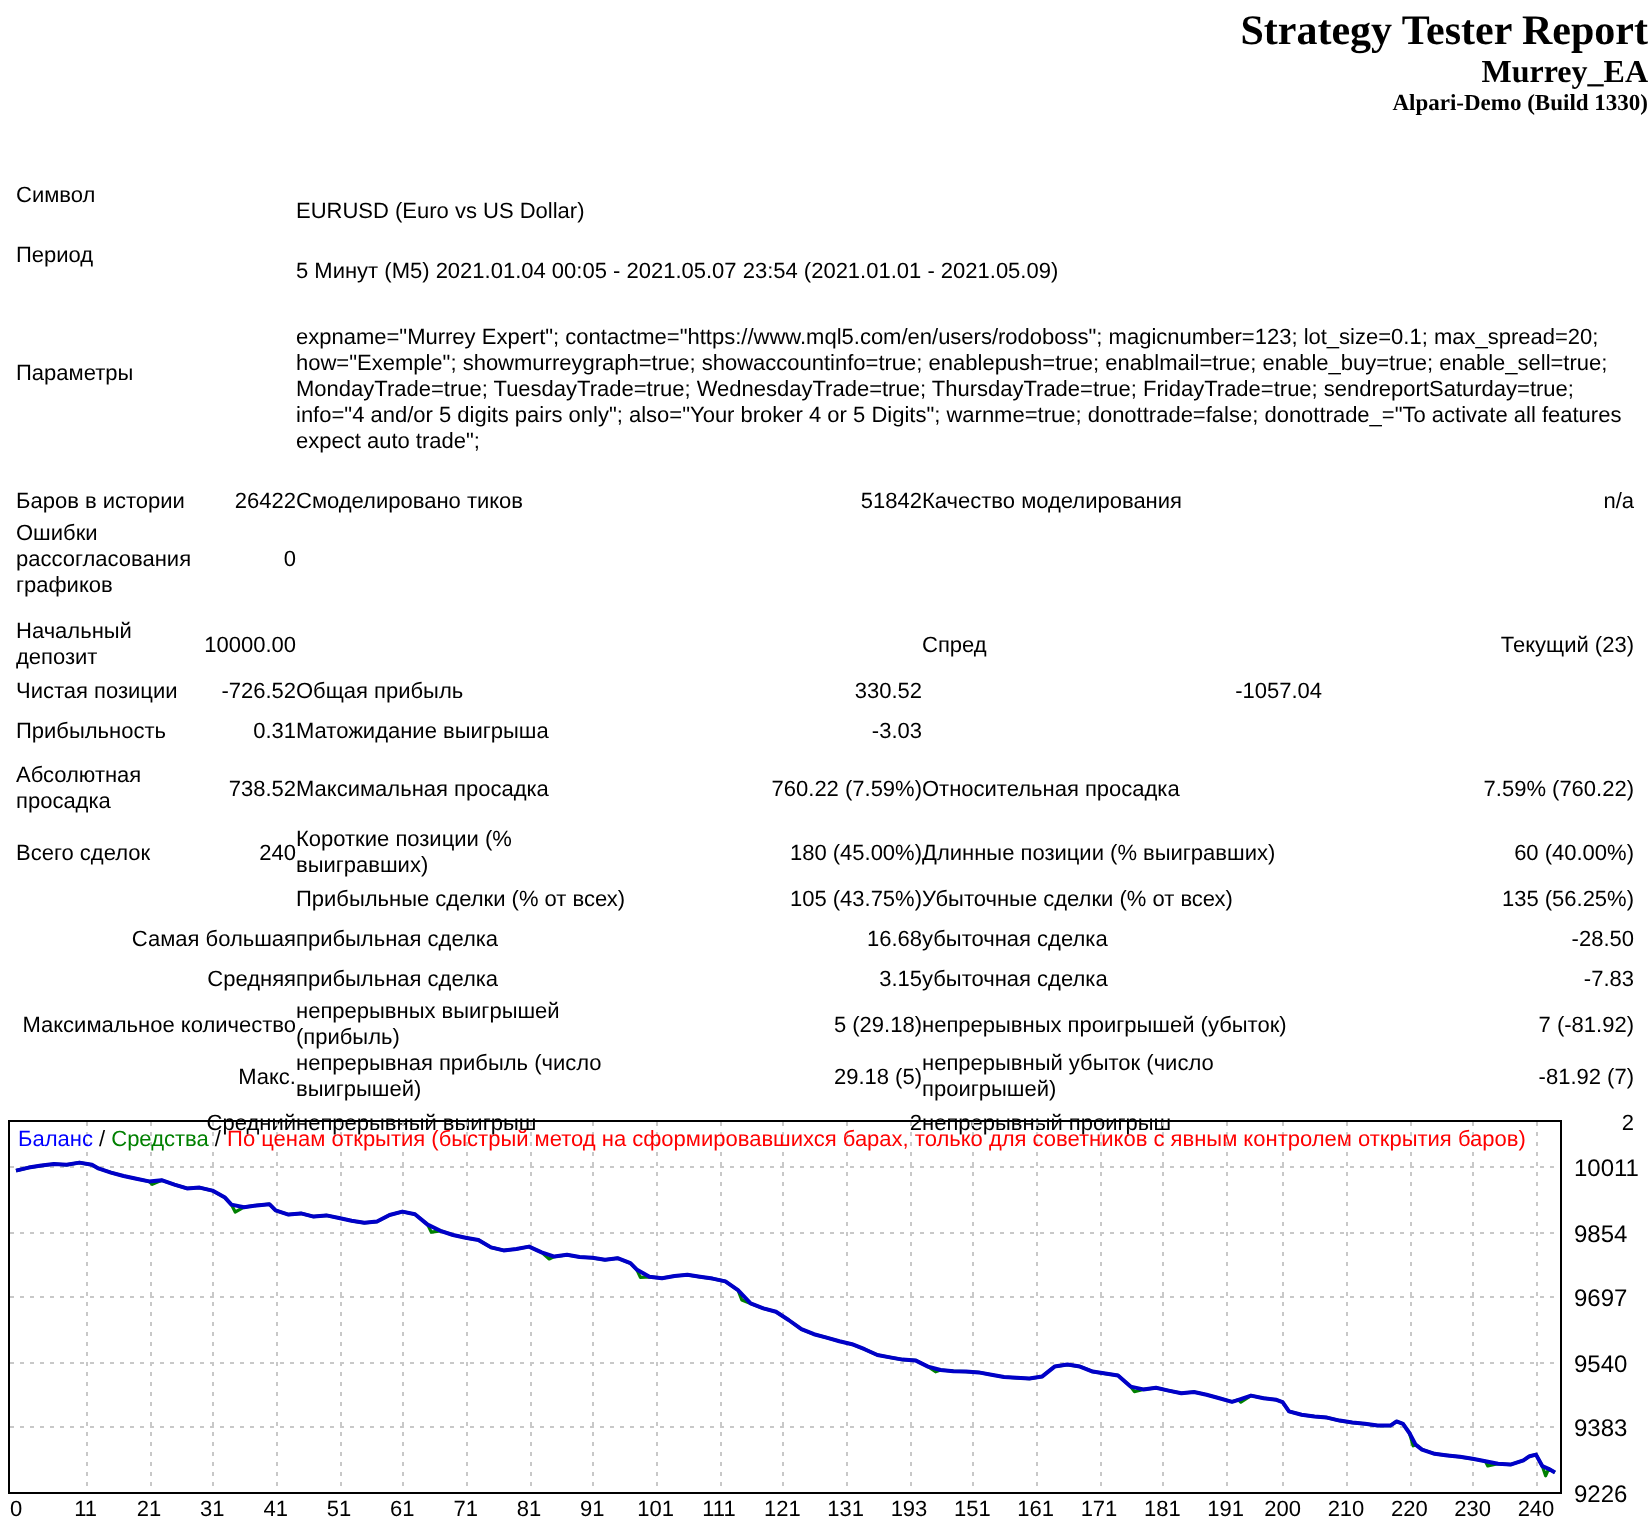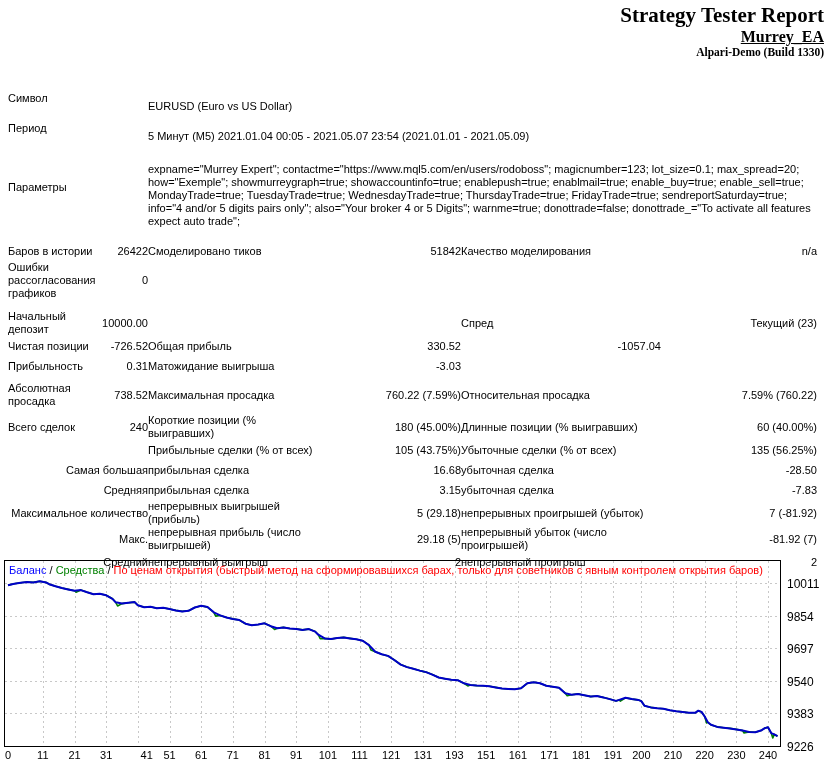--- a/index.html
+++ b/index.html
@@ -8,21 +8,21 @@
     width:824px; height:760px;
     background:#ffffff;
     font-family:"Liberation Sans","DejaVu Sans",sans-serif;
     font-size:11px; color:#000;
     overflow:hidden;
     position:relative;
   }
   
   .hdr { text-align:right; margin-top:3px; font-family:"Liberation Serif","DejaVu Serif",serif; }
   .hdr .t1 { font-size:21px; font-weight:bold; line-height:24px; }
-  .hdr .t2 { font-size:16px; font-weight:bold; line-height:19px;text-decoration:underline; }
+  .hdr .t2 { font-size:16px; font-weight:bold; line-height:19px; }
   .hdr .t3 { font-size:11.5px; font-weight:bold; line-height:13px; }
   
   .tbl { margin:24px 0 0 8px; width:809px; }
   .trow {
     display:grid;
     grid-template-columns:92px 48px 170px 143px 200px 156px;
     align-items:center;
     min-height:20px;
   }
   .trow.spacer    { min-height:10px; }
@@ -218,21 +218,21 @@
       <div class="ylab" style="top: 83px;">9697</div>
       <div class="ylab" style="top: 116px;">9540</div>
       <div class="ylab" style="top: 148px;">9383</div>
       <div class="ylab" style="top: 181px;">9226</div>
     </div>
   <div id="xlabs">
       <div class="xlab" style="left: -7px;">0</div>
       <div class="xlab" style="left: 27.8337px;">11</div>
       <div class="xlab" style="left: 59.5007px;">21</div>
       <div class="xlab" style="left: 91.1677px;">31</div>
-      <div class="xlab" style="left: 122.835px; text-align: right;">41</div>
+      <div class="xlab" style="left: 122.835px;">41</div>
       <div class="xlab" style="left: 154.502px;">51</div>
       <div class="xlab" style="left: 186.169px;">61</div>
       <div class="xlab" style="left: 217.836px;">71</div>
       <div class="xlab" style="left: 249.503px;">81</div>
       <div class="xlab" style="left: 281.17px;">91</div>
       <div class="xlab" style="left: 312.837px;">101</div>
       <div class="xlab" style="left: 344.504px;">111</div>
       <div class="xlab" style="left: 376.171px;">121</div>
       <div class="xlab" style="left: 407.838px;">131</div>
       <div class="xlab" style="left: 439.505px;">193</div>

